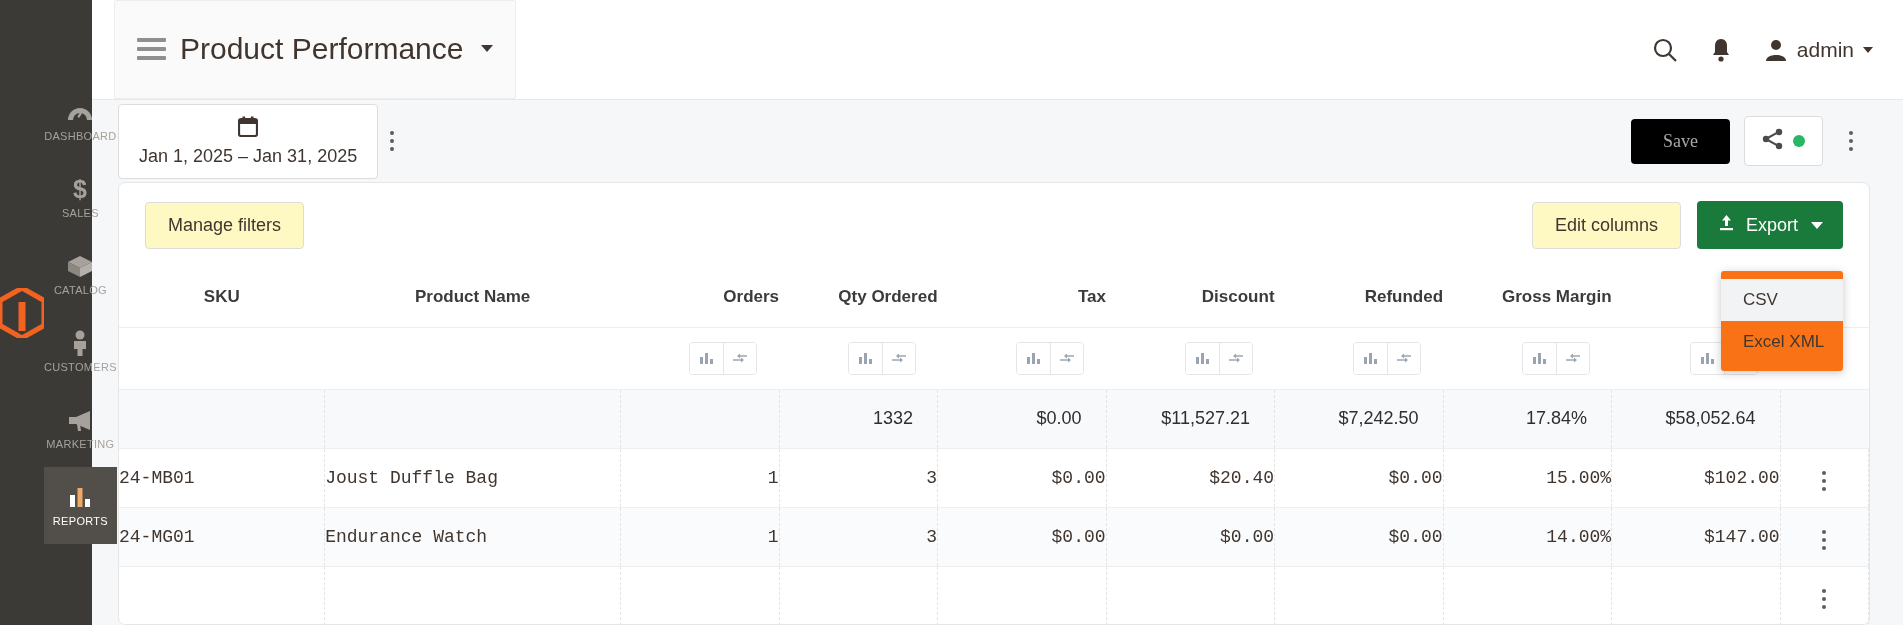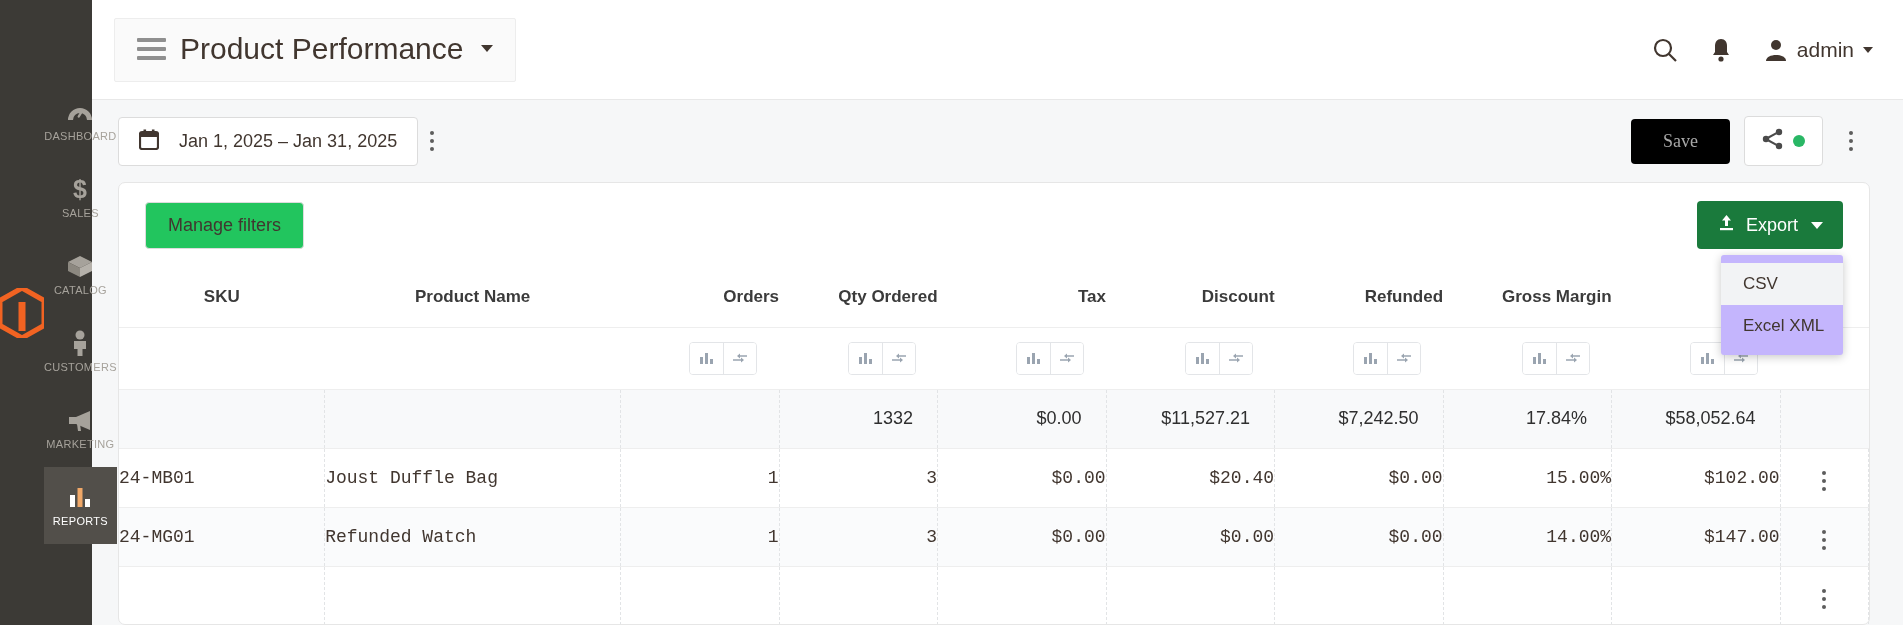--- a/index.html
+++ b/index.html
@@ -32,44 +32,44 @@
     font-size: 11px; letter-spacing: .3px; color: #a6a29b; text-transform: uppercase;
     font-family: "Liberation Sans", sans-serif;
   }
   .nav-item.active .nav-label { color: #ffffff; }
 
   
   .main { flex: 1; height: 625px; display: flex; flex-direction: column; background: #f6f7f8; min-width: 0; }
 
   .topbar {
     height: 100px; background: #ffffff; border-bottom: 1px solid #e8e8e8;
-    display: flex; align-items: center; padding: 0 30px 0 22px; flex: 0 0 100px;
+    display: flex; padding: 0 30px 0 22px; flex: 0 0 100px;
   }
   .title-box {
     display: flex; align-items: center; gap: 14px;
     border: 1px solid #ededed; background: #fafafa;
     padding: 13px 22px 15px 22px; border-radius: 2px; cursor: pointer;
   }
   .hamburger { display: flex; flex-direction: column; gap: 5px; }
   .hamburger span { display: block; width: 29px; height: 4px; background: #8f8f8f; border-radius: 1px; }
   .page-title { font-size: 30px; color: #41362f; font-family: "Liberation Sans", sans-serif; }
   .title-caret { width: 0; height: 0; border-left: 6px solid transparent; border-right: 6px solid transparent; border-top: 7px solid #41362f; margin-left: 4px; }
 
   .topbar-right { margin-left: auto; display: flex; align-items: center; gap: 32px; }
   .ic-btn { cursor: pointer; display: flex; align-items: center; justify-content: center; }
   .admin-block { display: flex; align-items: center; gap: 9px; cursor: pointer; }
   .admin-name { font-size: 21px; color: #41362f; }
   .admin-caret { width: 0; height: 0; border-left: 5px solid transparent; border-right: 5px solid transparent; border-top: 6px solid #41362f; }
 
   
   .toolbar { height: 82px; display: flex; align-items: center; padding: 0 38px 0 26px; flex: 0 0 82px; }
   .daterange {
-    display: flex; align-items: center; gap: 20px;
+    display: flex; align-items: center; gap: 5px;
     background: #ffffff; border: 1px solid #dcdcdc; border-radius: 4px;
-    padding: 11px 20px; cursor: pointer;
+    padding: 11px 20px; cursor: pointer; flex-direction: column;
   }
   .daterange-text { font-size: 18px; color: #41362f; white-space: nowrap; }
   .kebab { display: flex; flex-direction: column; gap: 4px; padding: 6px 12px; cursor: pointer; }
   .kebab i { display: block; width: 4px; height: 4px; border-radius: 50%; background: #5d5d5d; }
   .toolbar-right { margin-left: auto; display: flex; align-items: center; gap: 14px; }
   .save-btn {
     background: #000000; color: #a8a8a8; border: none; border-radius: 4px;
     font-size: 18px; padding: 12px 32px; font-family: Liberation Serif, serif; cursor: default;
   }
   .share-btn {
@@ -79,35 +79,35 @@
   .green-dot { width: 12px; height: 12px; border-radius: 50%; background: #29b765; }
 
   
   .panel-wrap { flex: 1; padding: 0 33px 0 26px; min-height: 0; }
   .panel {
     background: #ffffff; border: 1px solid #e6e6e6; border-radius: 7px;
     height: 100%; display: flex; flex-direction: column; position: relative; overflow: visible;
   }
   .panel-head { height: 84px; display: flex; align-items: center; padding: 0 26px; flex: 0 0 84px; }
   .btn-outline {
-    background: #22c55e; border: 1px solid #dcdcdc; border-radius: 4px;
+    background: #fef9c3; border: 1px solid #dcdcdc; border-radius: 4px;
     font-size: 18px; color: #41362f; padding: 12px 22px;
     font-family: "Liberation Sans", sans-serif; cursor: pointer;
   }
   .panel-head-right { margin-left: auto; display: flex; align-items: center; gap: 16px; position: relative; }
   .export-btn {
     background: #1a7a3c; border: none; border-radius: 4px; color: #ffffff;
     font-size: 18px; padding: 12px 20px; display: flex; align-items: center; gap: 10px;
     font-family: "Liberation Sans", sans-serif; cursor: pointer; text-align: center;
   }
   .export-caret { width: 0; height: 0; border-left: 6px solid transparent; border-right: 6px solid transparent; border-top: 7px solid #ffffff; margin-left: 3px; }
 
   .export-menu {
-    position: absolute; top: 54px; right: 0; width: 122px;
-    background: #c4b5fd; border-radius: 3px;
+    position: absolute; top: 70px; right: 0; width: 122px;
+    background: #f97316; border-radius: 3px;
     box-shadow: 0 2px 10px rgba(0,0,0,.22); padding: 8px 0; z-index: 50;
   }
   .export-menu-item { font-size: 17px; color: #41362f; padding: 11px 22px; cursor: pointer; white-space: nowrap; }
   .export-menu-item.hover { background: #f2f3f5; }
 
   
   .table-scroll { flex: 1; overflow: hidden; }
   table.grid { width: 100%; border-collapse: collapse; table-layout: fixed; }
   table.grid th, table.grid td { padding: 0; }
   .c-sku    { width: 205px; }
@@ -309,20 +309,21 @@
           </span>
       </div>
     </div>
 
     <div class="panel-wrap">
       <div class="panel">
 
         <div class="panel-head">
           <button class="btn-outline">Manage filters</button>
           <div class="panel-head-right">
+            <button class="btn-outline">Edit columns</button>
             <button class="export-btn">
               <span>
                 <svg width="19" height="19" viewBox="0 0 19 19">
                     <path d="M9.5 2 L14 7.5 H11 V13 H8 V7.5 H5 Z" fill="#ffffff"></path>
                     <rect x="3" y="15" width="13" height="2.2" fill="#ffffff"></rect>
                   </svg>
               </span>
               <span>Export</span>
               <span class="export-caret"></span>
             </button>
@@ -545,21 +546,21 @@
                   <span class="row-kebab">
                       <i></i>
                       <i></i>
                       <i></i>
                     </span>
                 </td>
               </tr>
 
               <tr class="datarow">
                 <td class="l">24-MG01</td>
-                <td class="l">Refunded Watch</td>
+                <td class="l">Endurance Watch</td>
                 <td class="r">1</td>
                 <td class="r">3</td>
                 <td class="r">$0.00</td>
                 <td class="r">$0.00</td>
                 <td class="r">$0.00</td>
                 <td class="r">14.00%</td>
                 <td class="r">$147.00</td>
                 <td class="act nb">
                   <span class="row-kebab">
                       <i></i>

